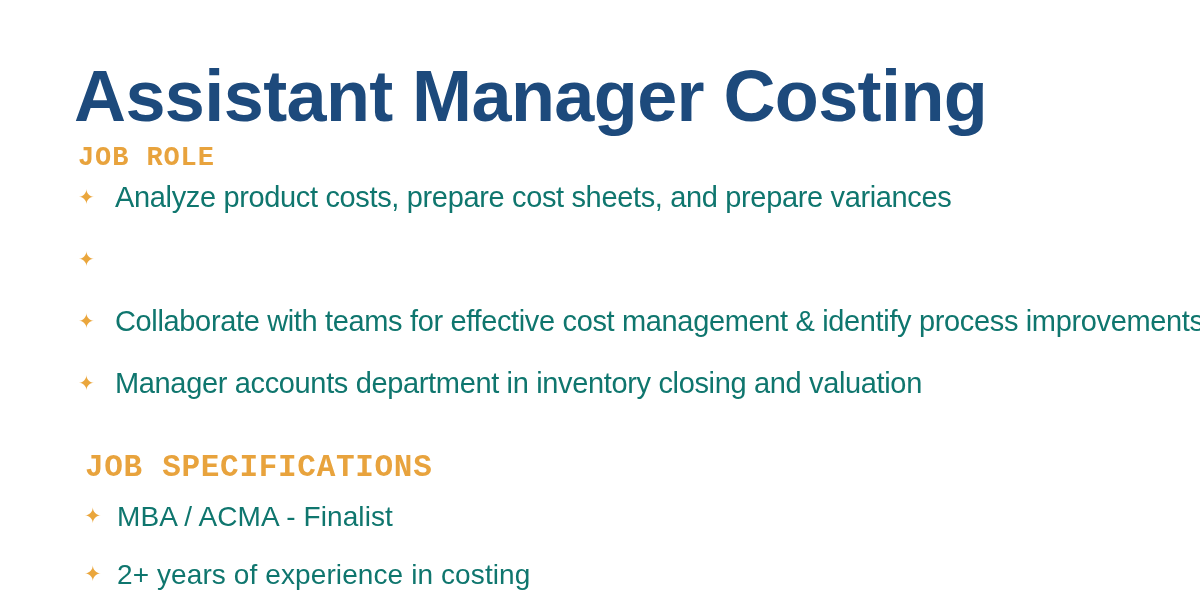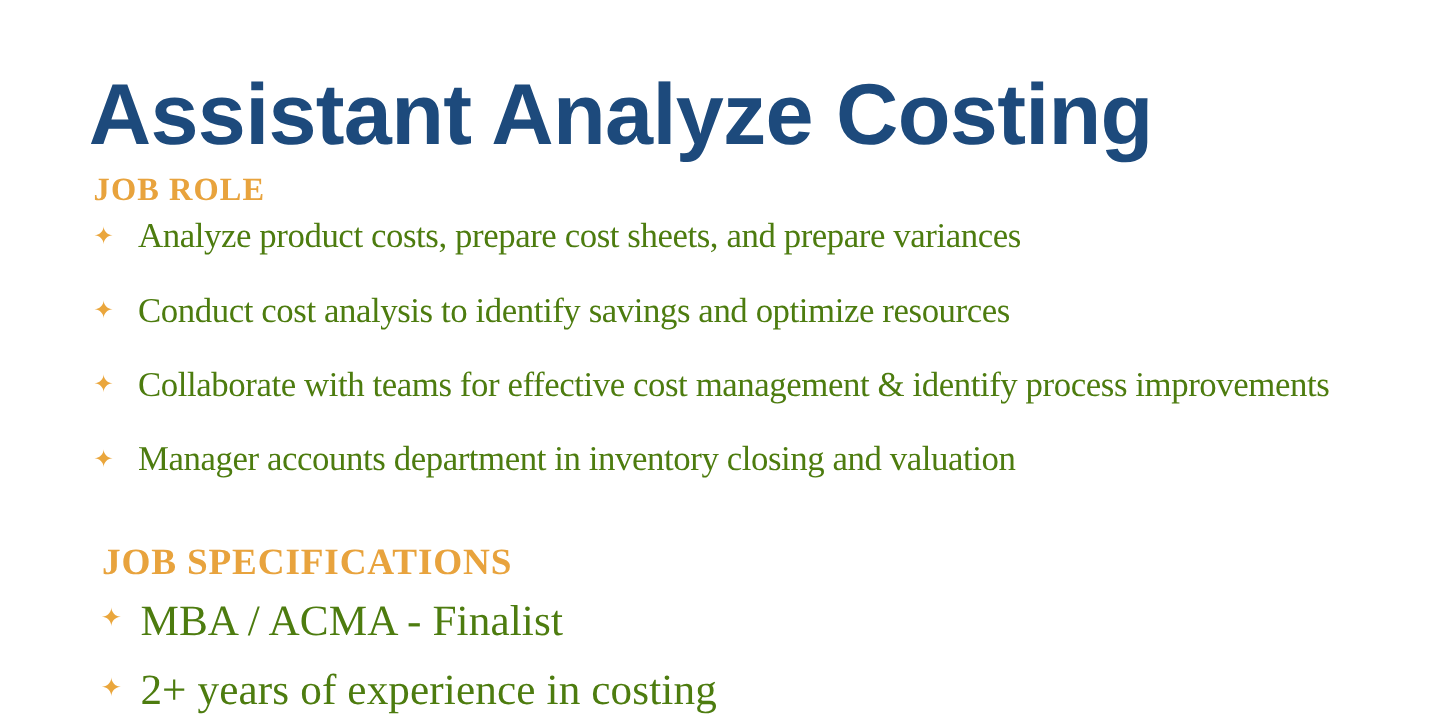--- a/index.html
+++ b/index.html
@@ -33,21 +33,21 @@
     font-weight: 700;
     letter-spacing: -0.6px;
     color: #1d4a7c;
     line-height: 92px;
     white-space: nowrap;
   }
 
   
   .section-heading {
     position: absolute;
-    font-family: Liberation Serif, serif;
+    font-family: Liberation Mono, monospace;
     font-weight: 700;
     text-transform: uppercase;
     color: #e8a33d;
     white-space: nowrap;
   }
   .section-heading.role {
     left: 78px;
     top: 121px;
     font-size: 27px;
     letter-spacing: 0.9px;
@@ -98,52 +98,51 @@
     padding-top: 7px;
   }
   .specs-list .bullet-marker {
     font-size: 21px;
     width: 33px;
     padding-top: 5px;
   }
 
   .bullet-text {
     flex: 0 1 auto;
-    color: #4d7c0f;
-    font-family: Liberation Serif, serif;
+    color: #0f766e;
+    font-family: Liberation Sans, sans-serif;
     font-weight: 400;
   }
   .role-list .bullet-text {
     font-size: 29px;
     line-height: 34px;
     letter-spacing: -0.35px;
   }
   .specs-list .bullet-text {
-    font-size: 36px;
+    font-size: 28px;
     line-height: 34px;
     letter-spacing: 0.1px;
   }
 </style>
 </head>
 <body>
 
 <div class="page">
 
-  <h1 class="job-title">Assistant Analyze Costing</h1>
+  <h1 class="job-title">Assistant Manager Costing</h1>
 
   <h2 class="section-heading role">JOB ROLE</h2>
 
   <ul class="bullet-list role-list">
     <li class="bullet-item">
       <span class="bullet-marker">✦</span>
       <span class="bullet-text">Analyze product costs, prepare cost sheets, and prepare variances</span>
     </li>
     <li class="bullet-item">
       <span class="bullet-marker">✦</span>
-      <span class="bullet-text">Conduct cost analysis to identify savings and optimize resources</span>
     </li>
     <li class="bullet-item">
       <span class="bullet-marker">✦</span>
       <span class="bullet-text">Collaborate with teams for effective cost management &amp; identify process improvements</span>
     </li>
     <li class="bullet-item">
       <span class="bullet-marker">✦</span>
       <span class="bullet-text">Manager accounts department in inventory closing and valuation</span>
     </li>
   </ul>

